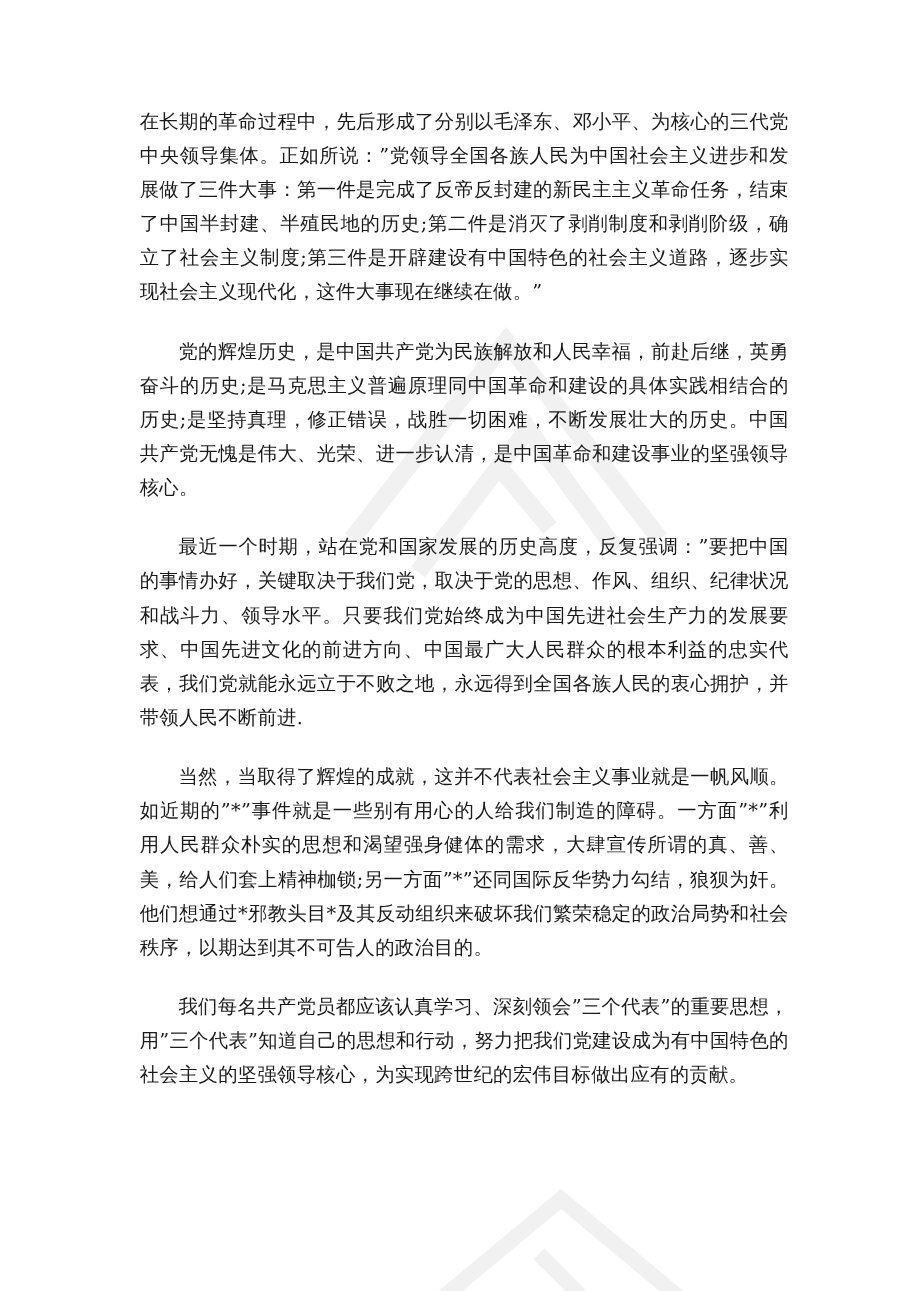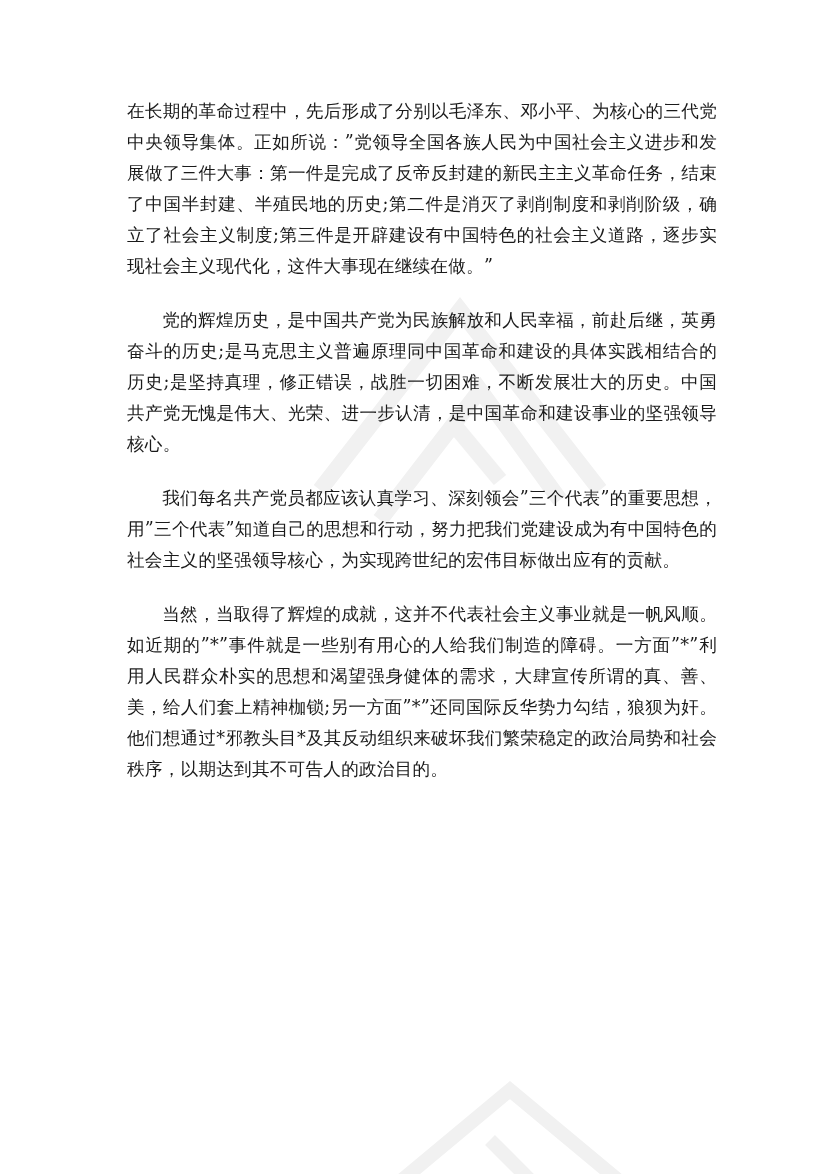--- a/index.html
+++ b/index.html
@@ -29,16 +29,17 @@
   <svg class="watermark" style="left:380px; top:1070px;" width="260" height="120" viewBox="0 0 260 120">
     <g fill="none" stroke="#f1f1f1" stroke-width="14">
       <path d="M10 120 L130 20 L250 120"></path>
       <path d="M110 70 L160 120"></path>
     </g>
   </svg>
 
   <div class="content">
     <p class="para first">在长期的革命过程中，先后形成了分别以毛泽东、邓小平、为核心的三代党中央领导集体。正如所说：”党领导全国各族人民为中国社会主义进步和发展做了三件大事：第一件是完成了反帝反封建的新民主主义革命任务，结束了中国半封建、半殖民地的历史;第二件是消灭了剥削制度和剥削阶级，确立了社会主义制度;第三件是开辟建设有中国特色的社会主义道路，逐步实现社会主义现代化，这件大事现在继续在做。”</p>
     <p class="para">党的辉煌历史，是中国共产党为民族解放和人民幸福，前赴后继，英勇奋斗的历史;是马克思主义普遍原理同中国革命和建设的具体实践相结合的历史;是坚持真理，修正错误，战胜一切困难，不断发展壮大的历史。中国共产党无愧是伟大、光荣、进一步认清，是中国革命和建设事业的坚强领导核心。</p>
+    <p class="para">最近一个时期，站在党和国家发展的历史高度，反复强调：”要把中国的事情办好，关键取决于我们党，取决于党的思想、作风、组织、纪律状况和战斗力、领导水平。只要我们党始终成为中国先进社会生产力的发展要求、中国先进文化的前进方向、中国最广大人民群众的根本利益的忠实代表，我们党就能永远立于不败之地，永远得到全国各族人民的衷心拥护，并带领人民不断前进.</p>
+    <p class="para">当然，当取得了辉煌的成就，这并不代表社会主义事业就是一帆风顺。如近期的”*”事件就是一些别有用心的人给我们制造的障碍。一方面”*”利用人民群众朴实的思想和渴望强身健体的需求，大肆宣传所谓的真、善、美，给人们套上精神枷锁;另一方面”*”还同国际反华势力勾结，狼狈为奸。他们想通过*邪教头目*及其反动组织来破坏我们繁荣稳定的政治局势和社会秩序，以期达到其不可告人的政治目的。</p>
     <p class="para">我们每名共产党员都应该认真学习、深刻领会”三个代表”的重要思想，用”三个代表”知道自己的思想和行动，努力把我们党建设成为有中国特色的社会主义的坚强领导核心，为实现跨世纪的宏伟目标做出应有的贡献。</p>
-    <p class="para">当然，当取得了辉煌的成就，这并不代表社会主义事业就是一帆风顺。如近期的”*”事件就是一些别有用心的人给我们制造的障碍。一方面”*”利用人民群众朴实的思想和渴望强身健体的需求，大肆宣传所谓的真、善、美，给人们套上精神枷锁;另一方面”*”还同国际反华势力勾结，狼狈为奸。他们想通过*邪教头目*及其反动组织来破坏我们繁荣稳定的政治局势和社会秩序，以期达到其不可告人的政治目的。</p>
   </div>
 </div>
 
 </body></html>

